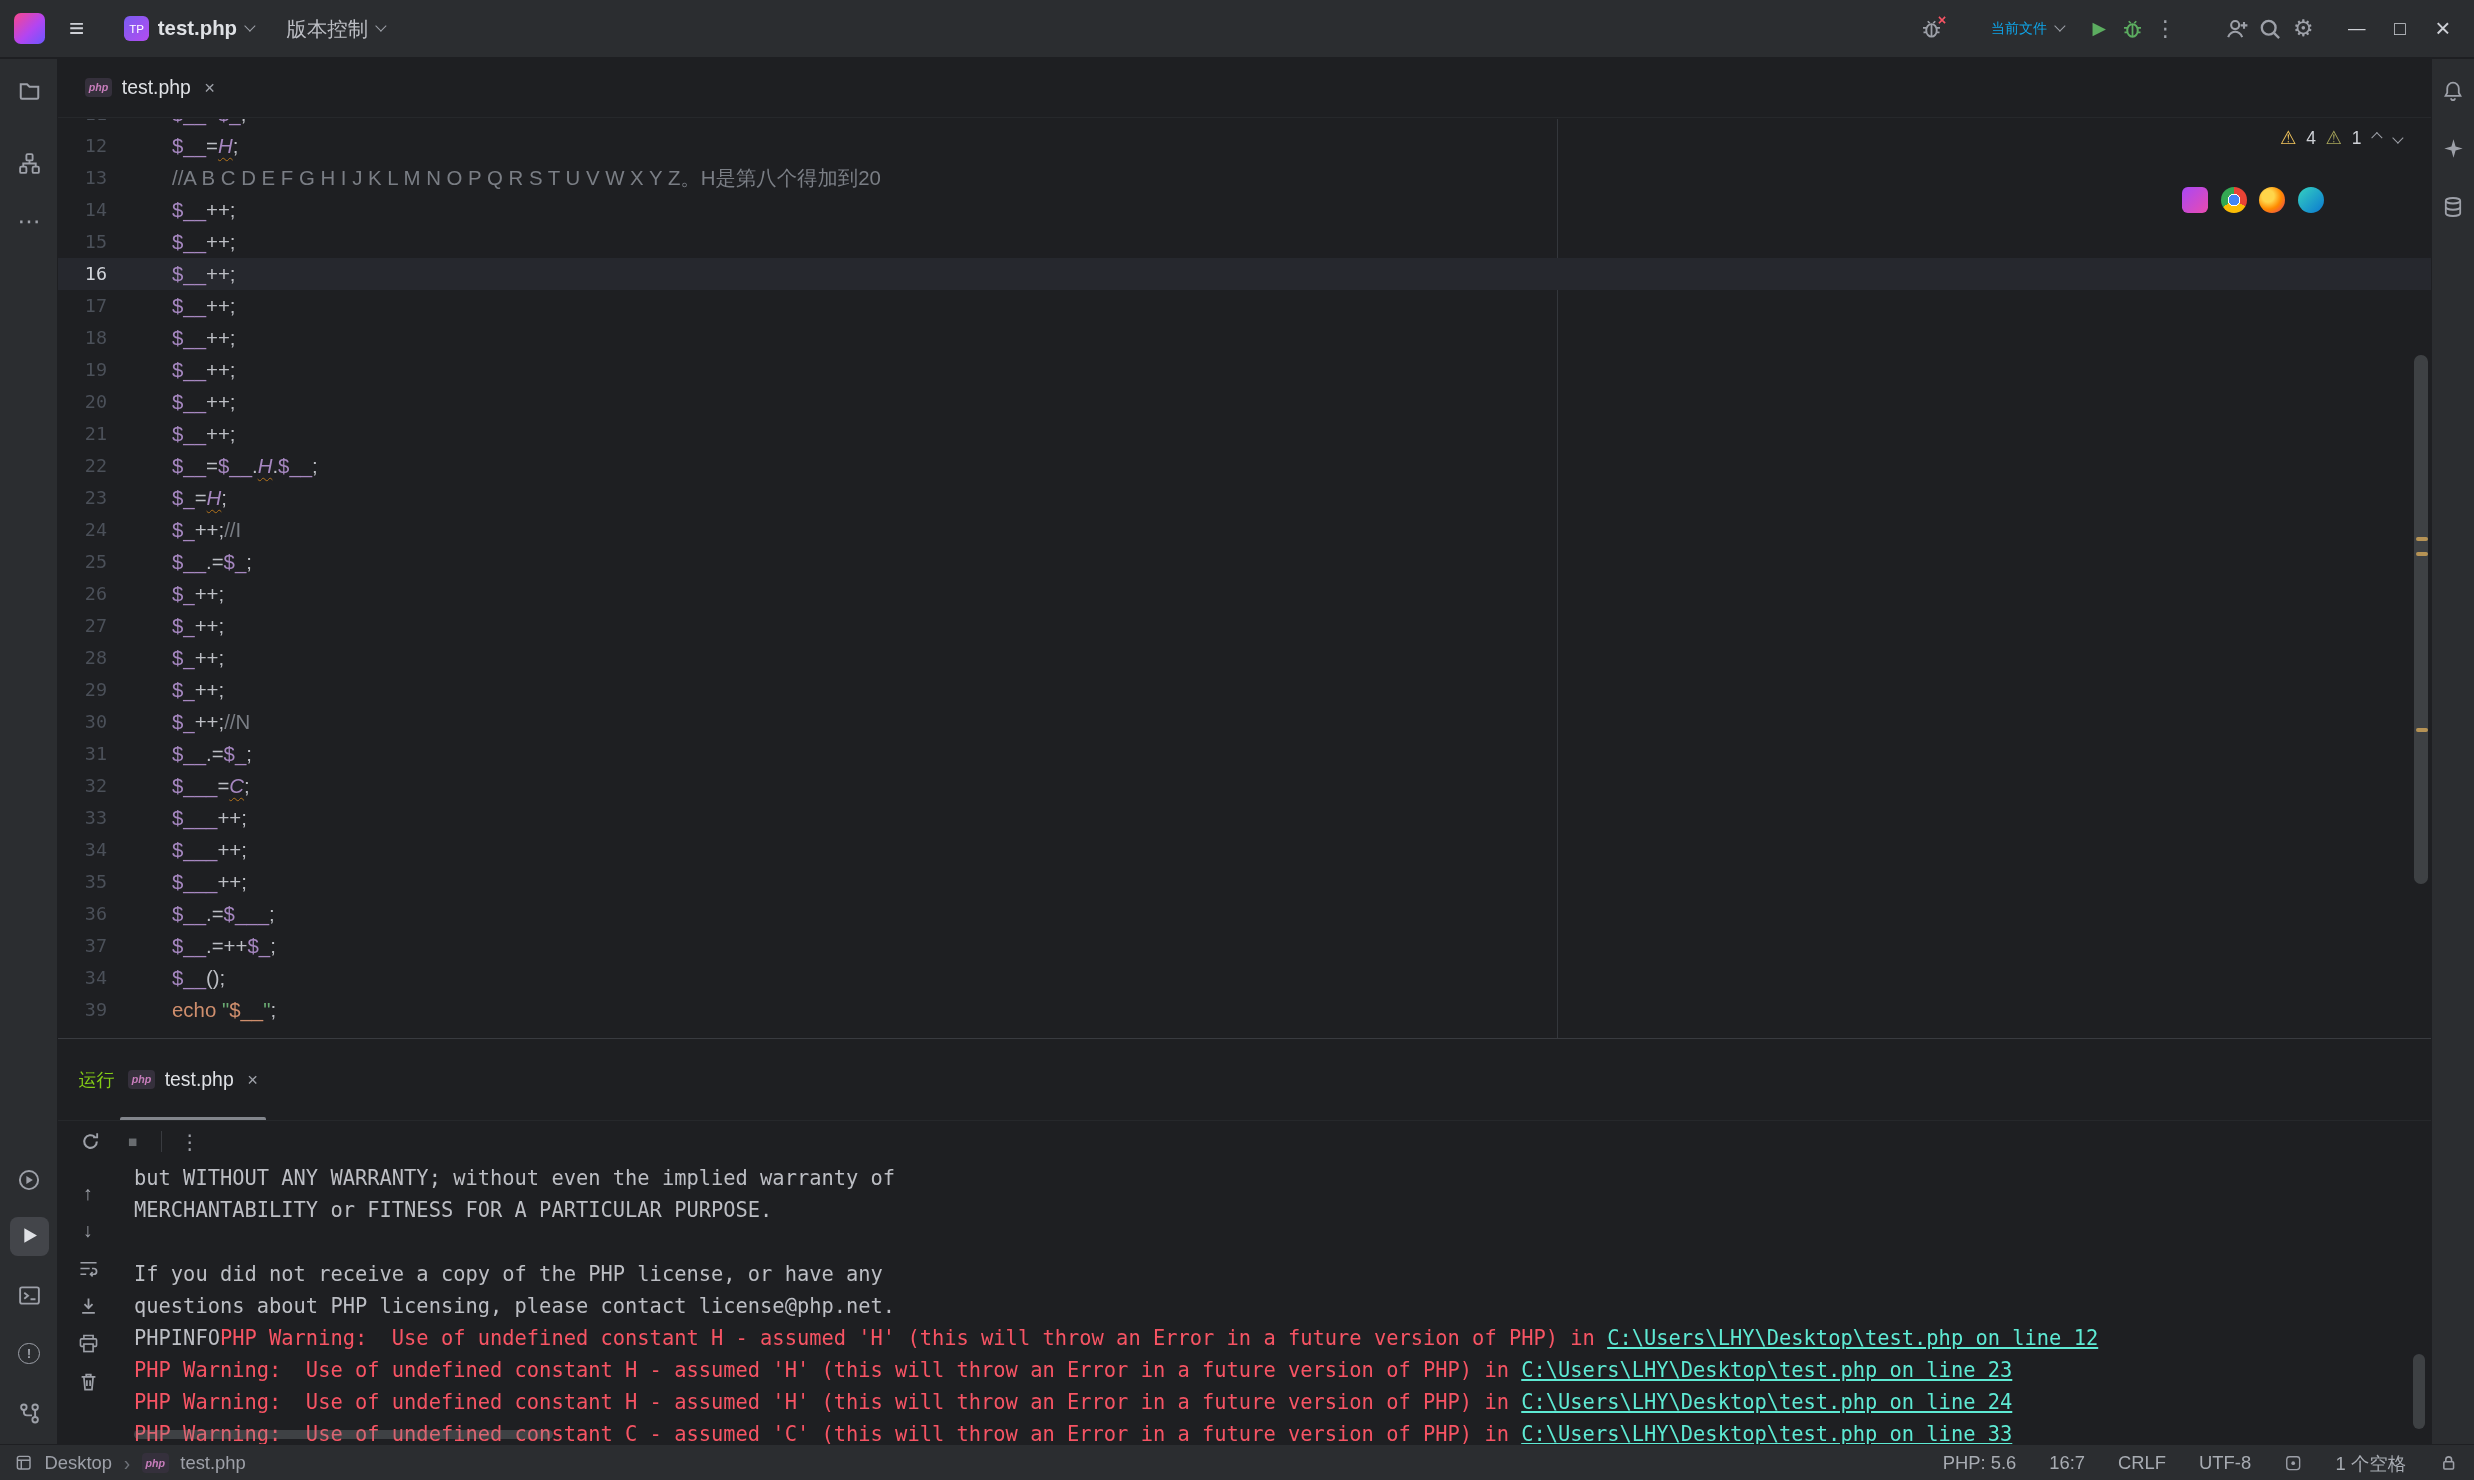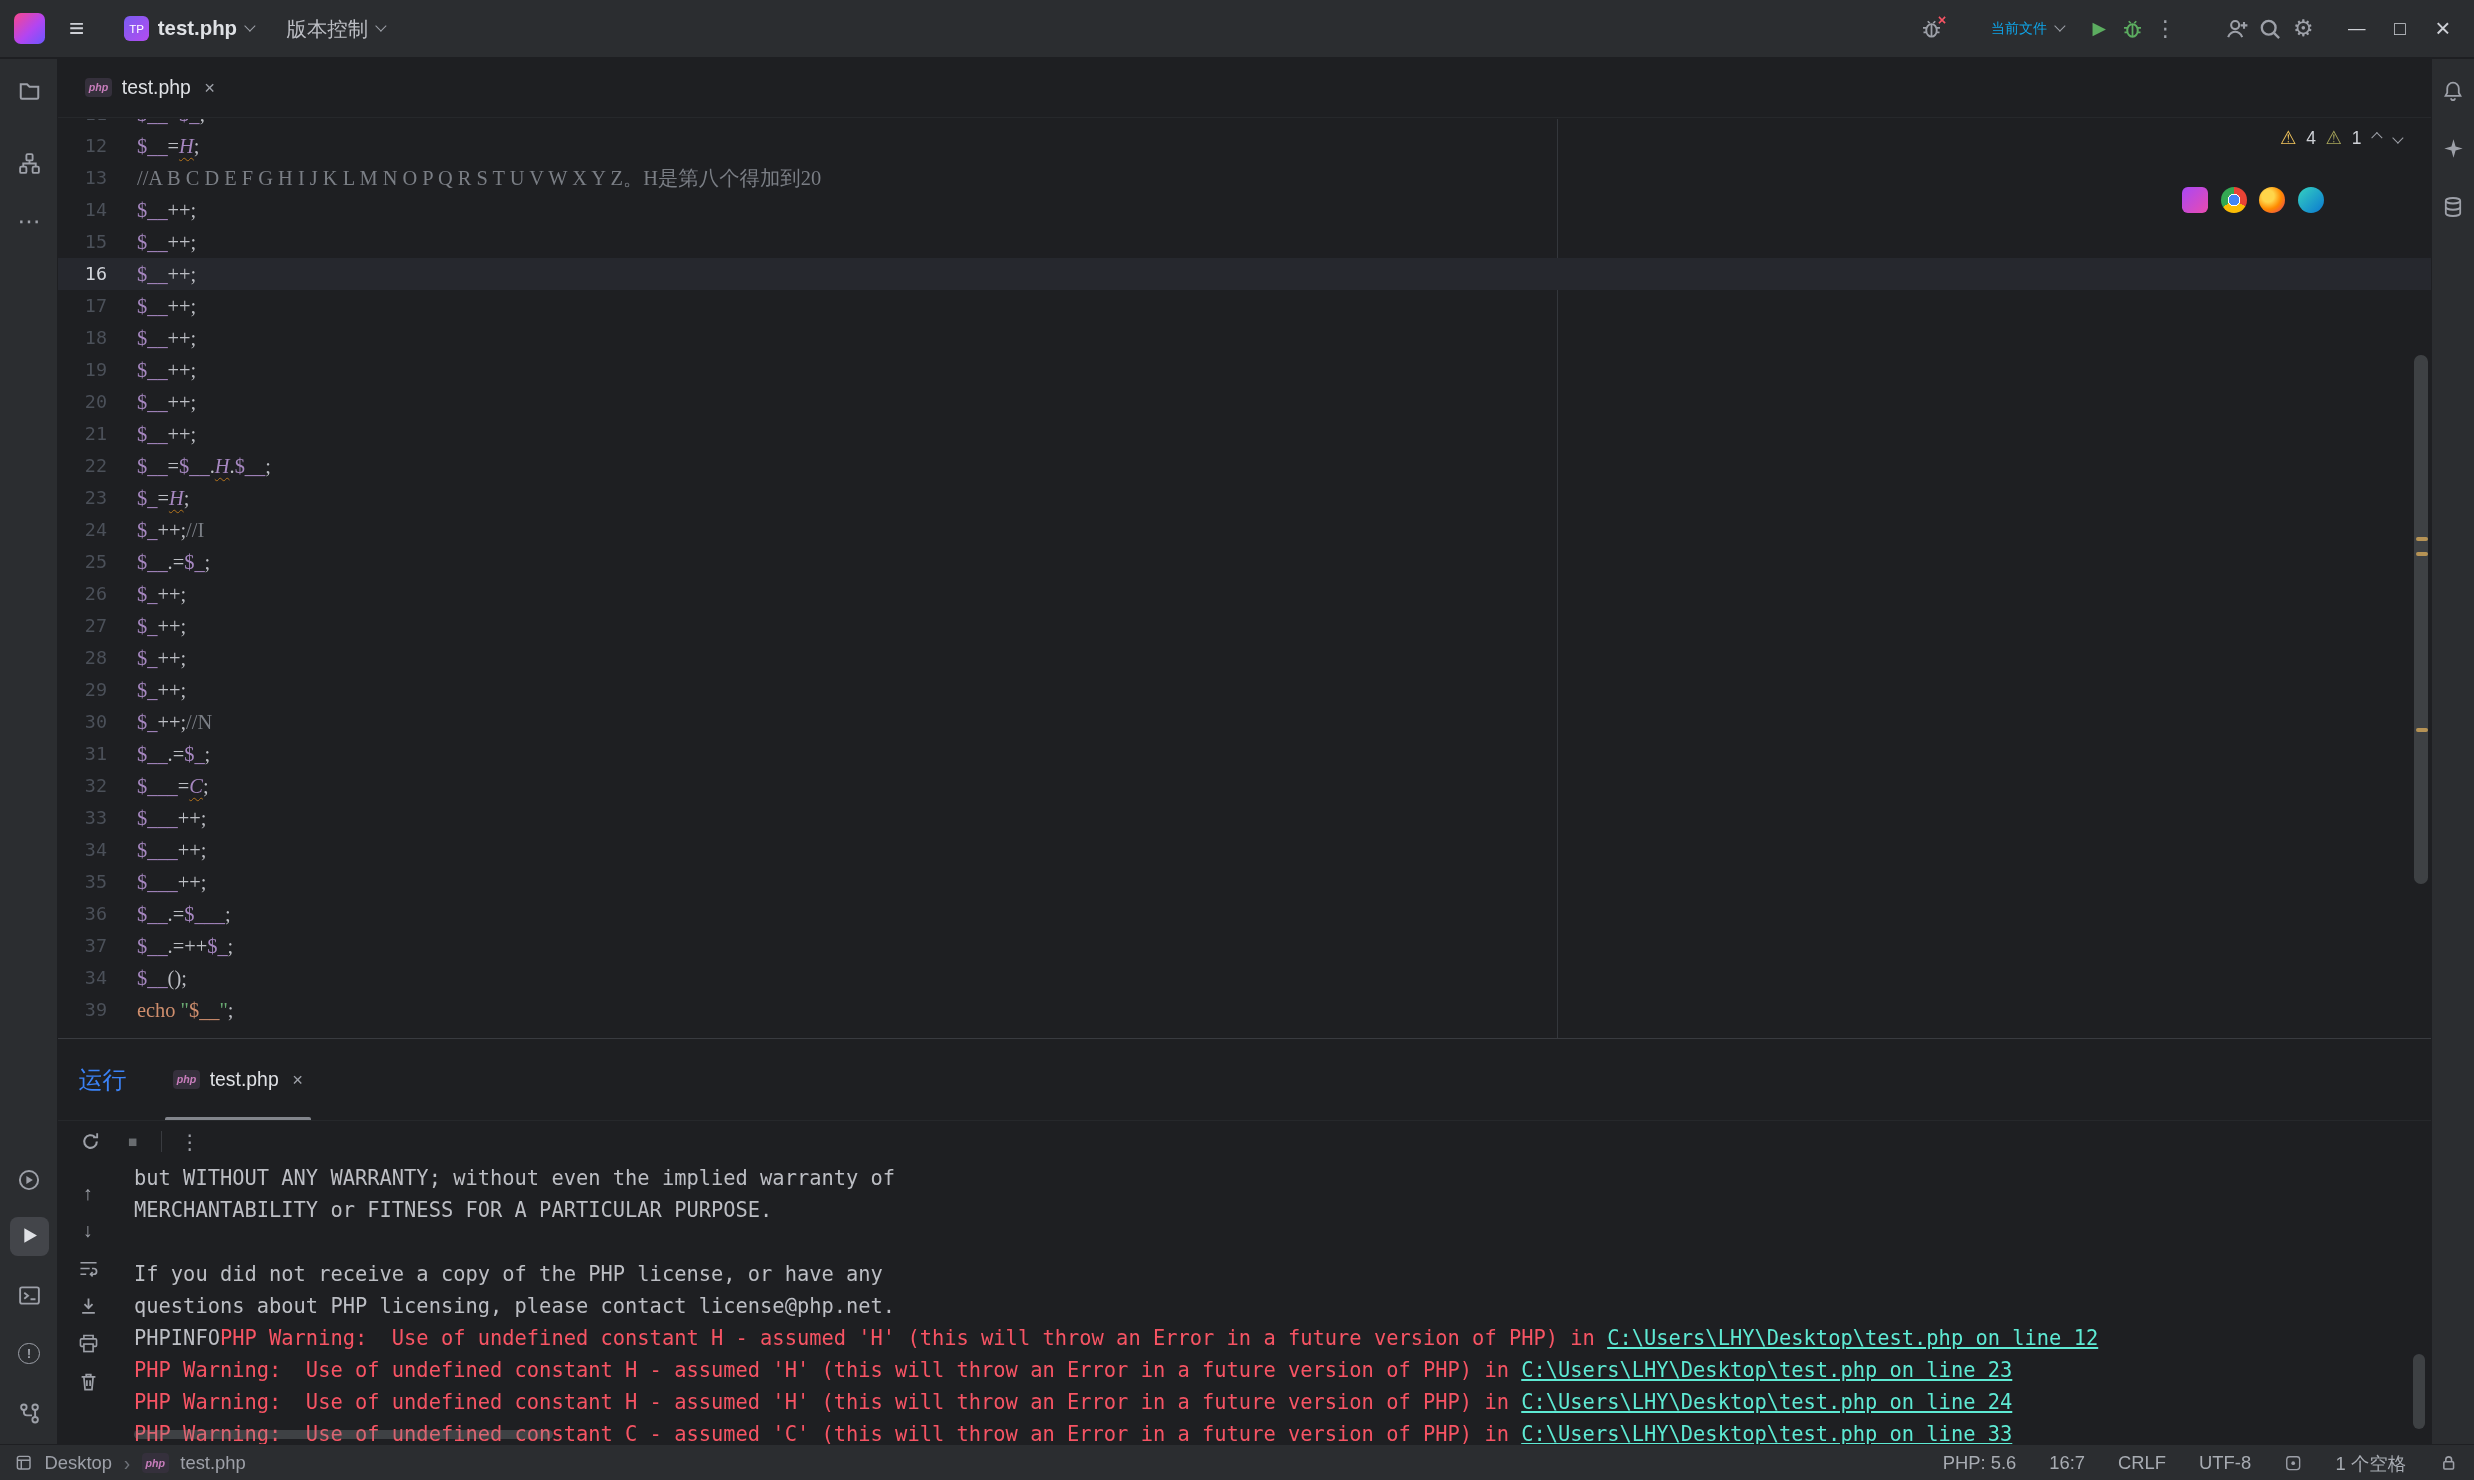--- a/index.html
+++ b/index.html
@@ -41,21 +41,21 @@
   .tab-x { color:#9DA0A8; font-size:18.4px; margin-left:3.9px; }
 
   
   .editor { position:absolute; left:58px; top:119px; width:2374px; height:920px; background:#1E1F22; overflow:hidden; }
   .ruler { position:absolute; left:1499px; top:0; bottom:0; width:1px; background:#34373C; }
   .code-lines { position:relative; margin-top:-21.3px; }
   .code-row { height:32px; line-height:32px; display:flex; white-space:pre; }
   .code-row.current { background:#26282E; }
   .lineno { flex:none; width:49px; text-align:right; font-family:"DejaVu Sans Mono","Liberation Mono",monospace; font-size:18.4px; color:#4B5059; }
   .current .lineno { color:#D1D4DA; }
-  .code-text { margin-left:30px; font-family:Liberation Serif, serif; font-size:20.4px; }
+  .code-text { margin-left:65px; font-family:Liberation Sans, sans-serif; font-size:20.4px; }
   .tk-var { color:#A687C0; }
   .tk-op { color:#BCBEC4; }
   .tk-const { color:#A687C0; font-style:italic; text-decoration:underline wavy #B3731C; text-decoration-thickness:1px; text-underline-offset:3.9px; }
   .tk-comment { color:#7A7E85; }
   .tk-kw { color:#CF8E6D; }
   .tk-str { color:#6AAB73; }
   .tk-strvar { color:#CF8E6D; }
 
   .inspections { position:absolute; top:127px; right:70px; display:flex; align-items:center; gap:9.7px; font-size:17.5px; color:#CED0D6; z-index:15; }
   .warn-y { color:#F2C55C; font-size:18.4px; }
@@ -68,21 +68,21 @@
   .bicon.chrome { background:radial-gradient(circle at 50% 50%, #4285F4 0 29%, #fff 30% 34%, transparent 35%), conic-gradient(#EA4335 0 33%, #FBBC05 33% 66%, #34A853 66% 100%); }
   .bicon.firefox { background:radial-gradient(circle at 35% 35%, #FFD54A 0 25%, #FF8A00 55%, #E3336C 100%); }
   .bicon.edge { background:linear-gradient(135deg,#35D2C0,#0B78D1); }
 
   .vscroll { position:absolute; border-radius:6.8px; background:rgba(140,145,150,.30); z-index:16; }
   .mark { position:absolute; width:11.6px; height:3.9px; border-radius:1.9px; background:#C9943A; z-index:15; }
 
   
   .bottom { position:absolute; left:58px; top:1038px; width:2374px; height:406px; background:#1E1F22; border-top:1px solid #393B40; overflow:hidden; z-index:10; }
   .run-header { position:relative; height:82px; border-bottom:1px solid #26282B; display:flex; align-items:center; padding-left:20.4px; }
-  .run-title { font-size:24px; color:#3b82f6; margin-right:33px; }
+  .run-title { font-size:18px; color:#84cc16; }
   .run-tab { position:relative; height:100%; display:flex; align-items:center; gap:9.7px; padding:0 13.6px; font-size:19.4px; color:#DFE1E5; }
   .run-tab .underline { position:absolute; left:5.8px; right:5.8px; bottom:0; height:2.9px; background:#82858C; border-radius:1.9px 1.9px 0 0; }
   .run-toolbar { height:41px; display:flex; align-items:center; padding-left:17.5px; gap:13.6px; }
   .rt-ic { width:29px; height:29px; display:flex; align-items:center; justify-content:center; color:#9DA0A8; }
   .stop-glyph { color:#696C70; font-size:15.5px; }
   .rt-sep { width:1px; height:21.3px; background:#393B40; }
   .console-wrap { position:relative; }
   .console-toolbar { position:absolute; left:0; top:17.5px; width:60px; display:flex; flex-direction:column; align-items:center; gap:10.7px; }
   .ct-ic { width:27px; height:27px; display:flex; align-items:center; justify-content:center; color:#9DA0A8; font-size:19.4px; }
   .console { margin-left:76px; font-family:"DejaVu Sans Mono","Liberation Mono",monospace; font-size:20.4px; }

